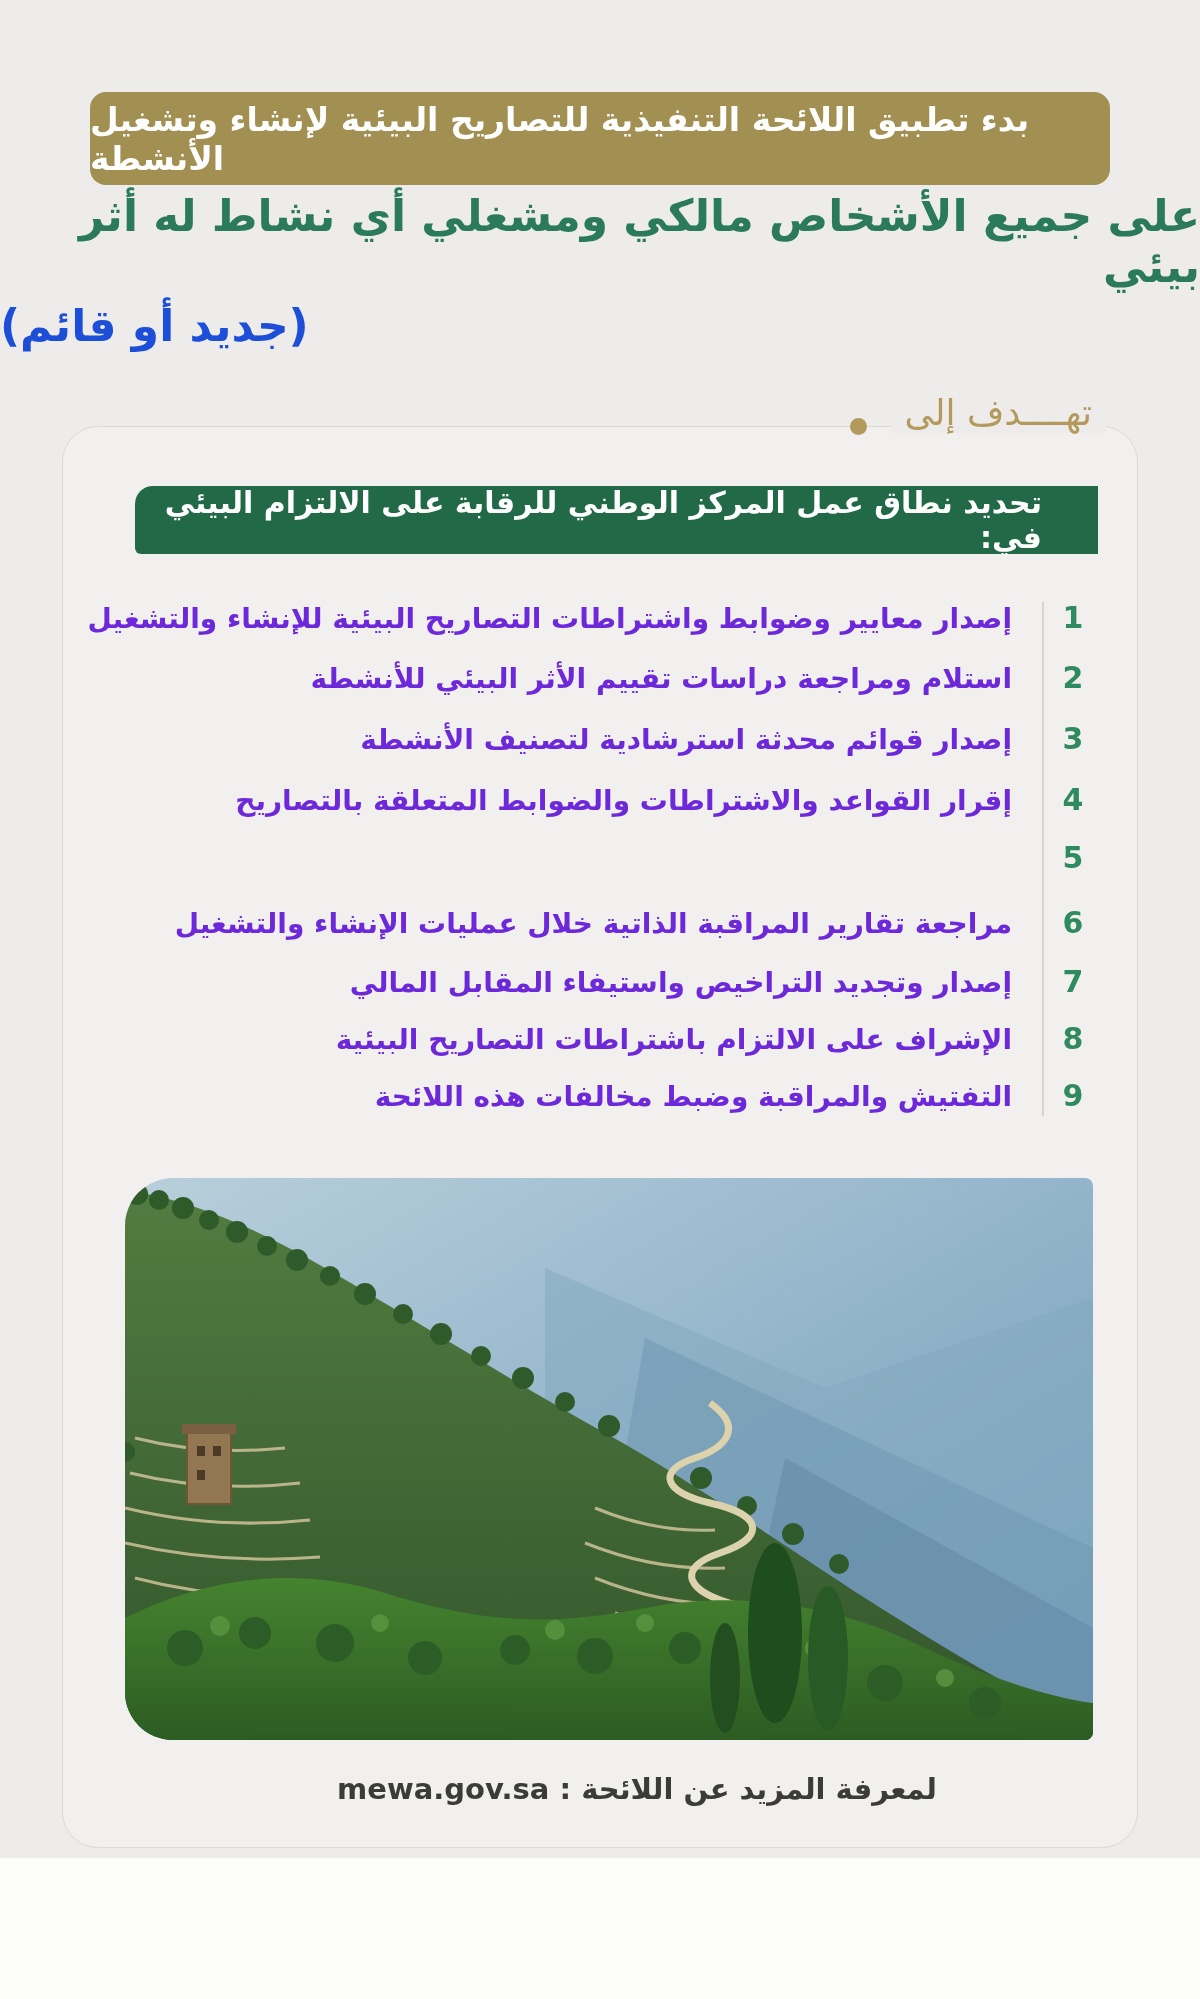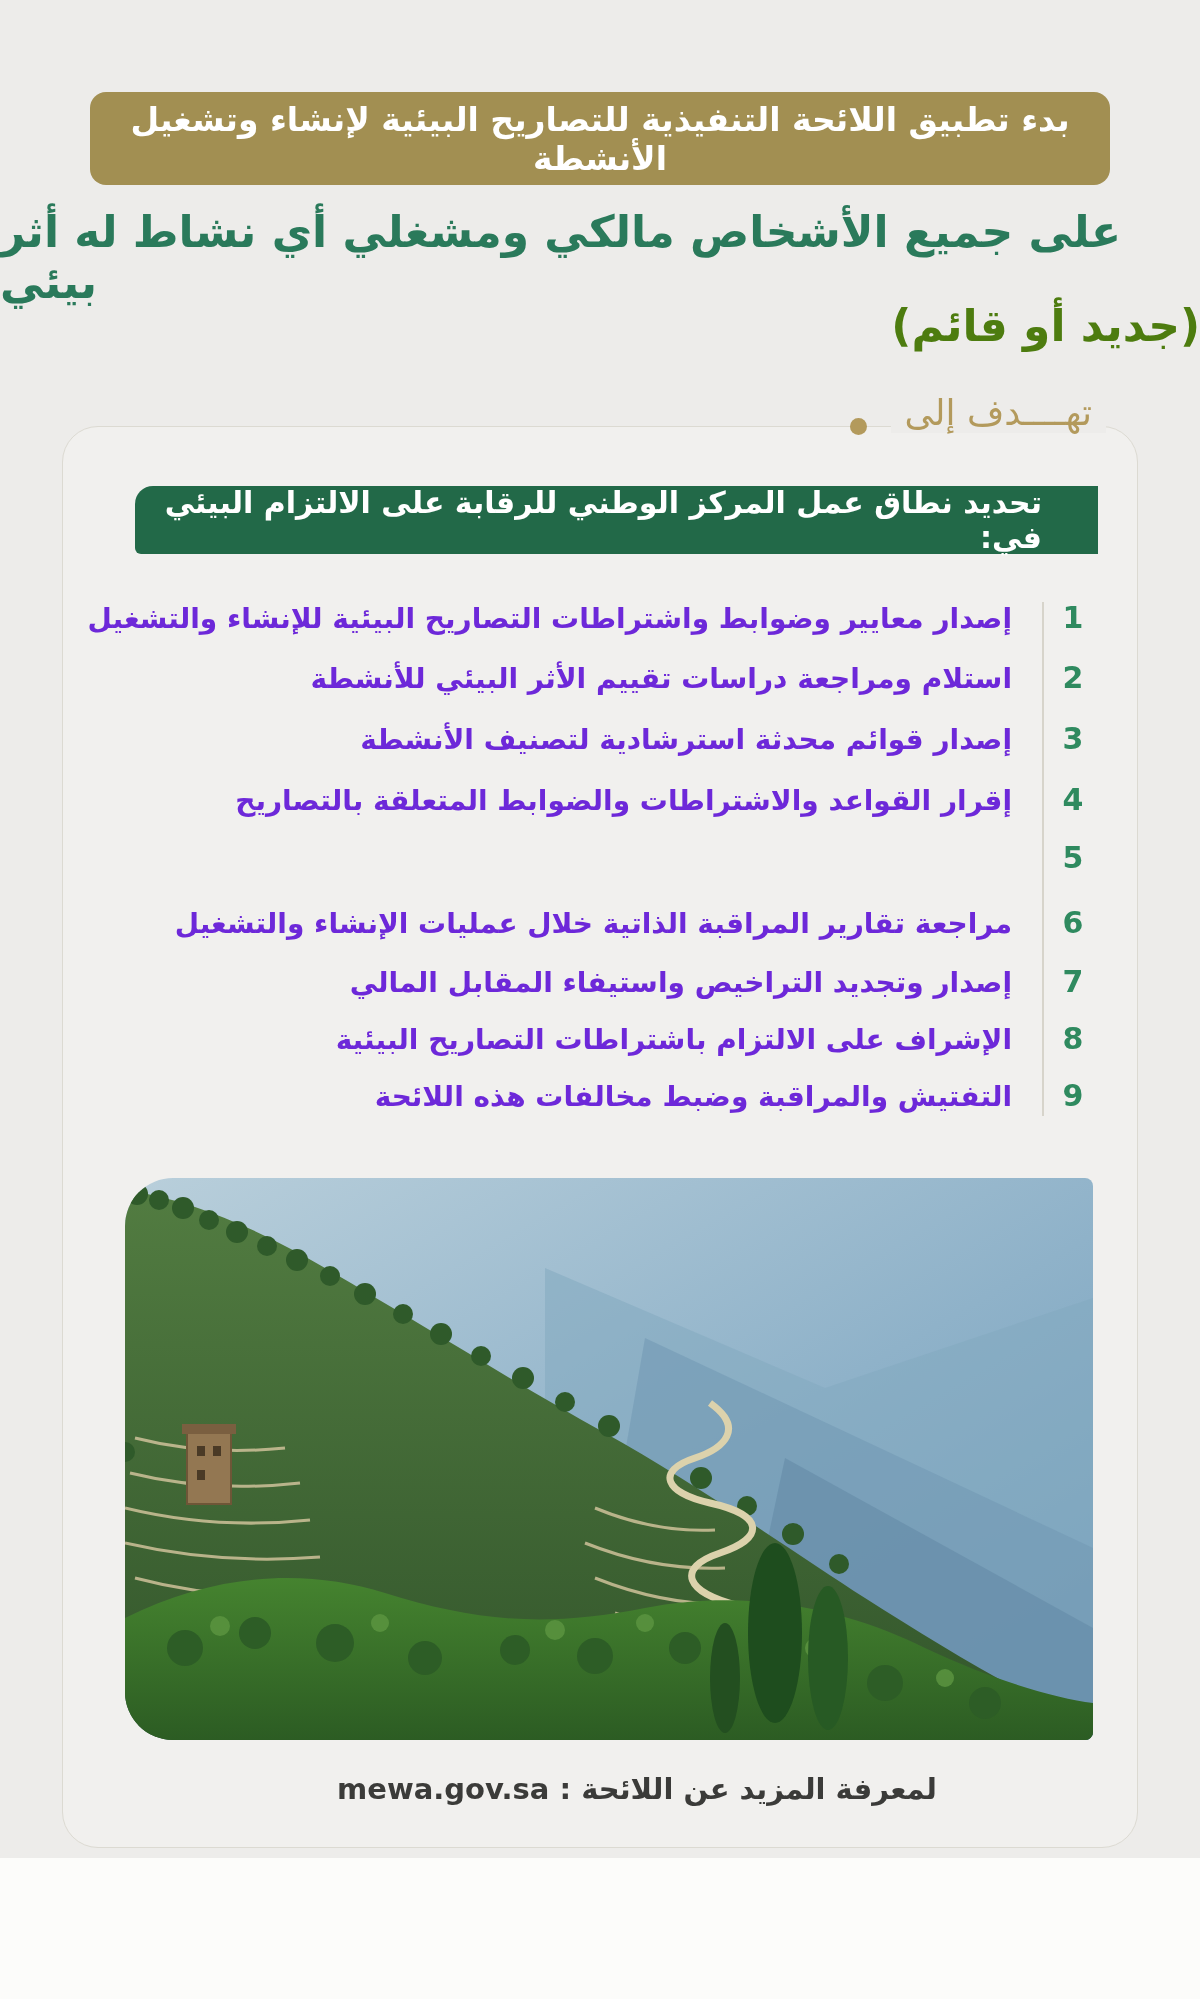--- a/index.html
+++ b/index.html
@@ -3,27 +3,27 @@
 <meta charset="utf-8">
 <style>
   html,body{margin:0;padding:0;background:#e9e8e6;}
   .page{position:relative;width:1200px;height:1999px;background:#edecea;
         font-family:"DejaVu Sans",sans-serif;overflow:hidden;margin:0 auto;}
 
   
   .banner{position:absolute;left:90px;top:92px;width:1020px;height:93px;
           background:#a28f52;border-radius:16px;color:#ffffff;font-weight:bold;
           font-size:33px;display:flex;align-items:center;justify-content:center;
-          direction:rtl;text-align:center;letter-spacing:0;}
-
-  
-  .heading1{position:absolute;top:206px;left:0;width:100%;text-align:left;
+          direction:rtl;text-align:left;letter-spacing:0;}
+
+  
+  .heading1{position:absolute;top:190px;left:0;width:100%;text-align:right;
             color:#2a7a5b;font-size:44px;font-weight:bold;direction:rtl;}
-  .heading2{position:absolute;top:300px;left:0;width:100%;text-align:right;
-            color:#4d7c0f;font-size:44px;font-weight:bold;direction:rtl;}
+  .heading2{position:absolute;top:300px;left:0;width:100%;text-align:left;
+            color:#1d4ed8;font-size:44px;font-weight:bold;direction:rtl;}
 
   
   .goal-label{position:absolute;top:392px;right:94px;color:#b39a5c;
               font-size:36px;font-weight:normal;direction:rtl;background:#edecea;
               padding:0 14px;z-index:3;}
   .goal-dot{position:absolute;left:850px;top:418px;width:17px;height:17px;
             border-radius:50%;background:#b39a5c;z-index:3;}
 
   
   .card{position:absolute;left:62px;top:426px;width:1076px;height:1422px;

